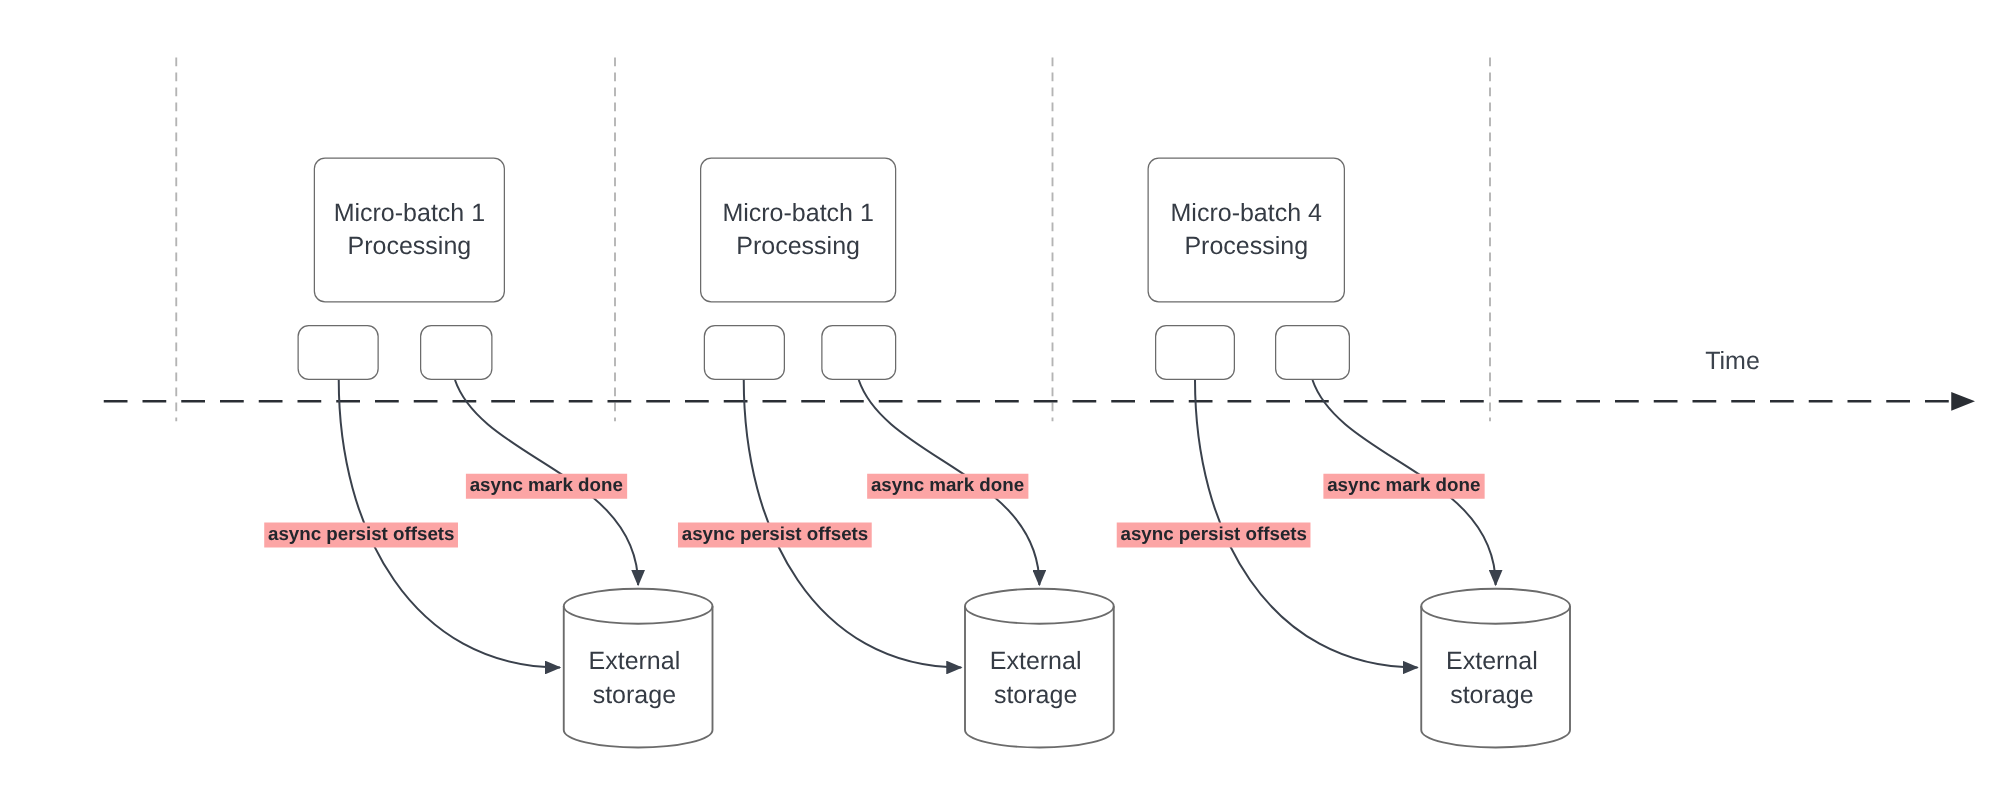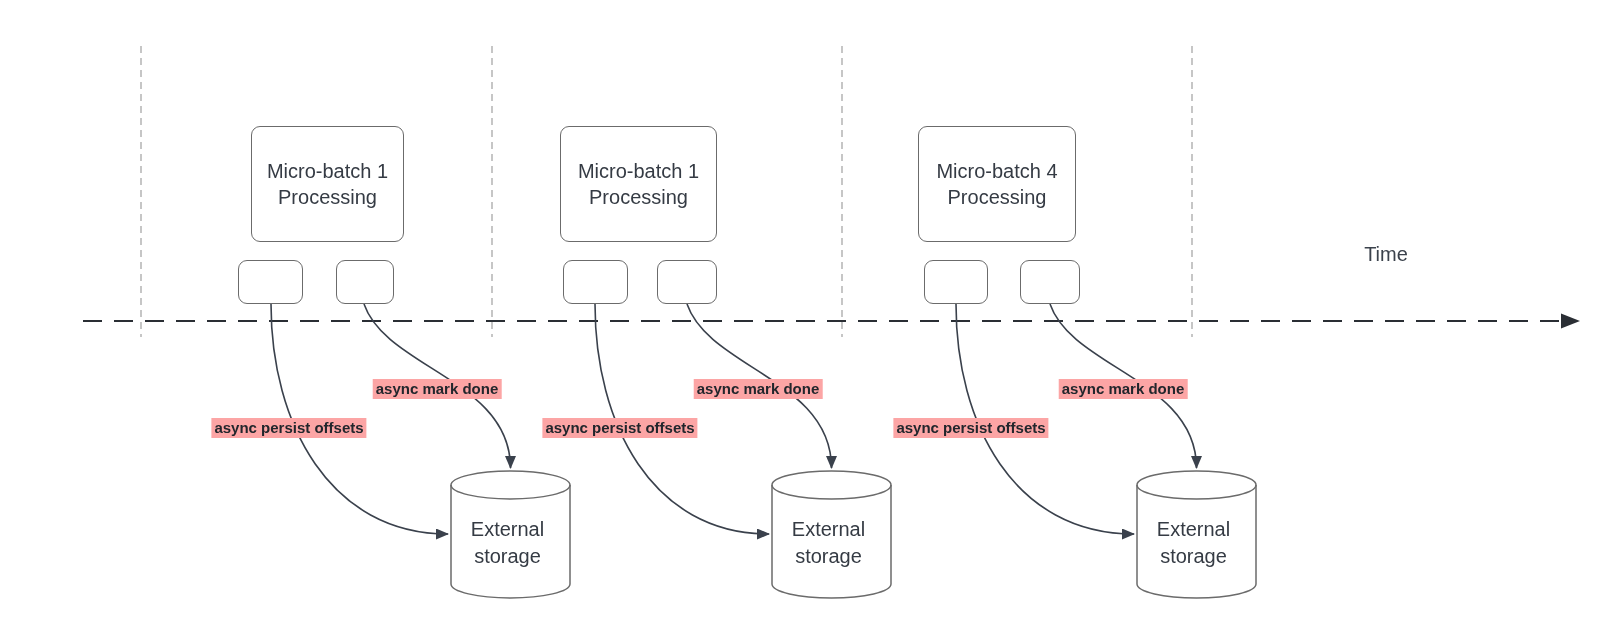--- a/index.html
+++ b/index.html
@@ -38,21 +38,21 @@
   }
   .storage-label {
     position:absolute;
     top:516px; width:113px;
     text-align:center;
     font-size:20px; line-height:27px; color:#353b44;
     white-space:pre-line;
   }
   .time-label {
     position:absolute;
-    left:1386px; top:243px;
+    left:1386px; top:278px;
     transform:translateX(-50%);
     font-size:20px; color:#3b424c;
   }
 </style>
 </head>
 <body>
 
 <div id="canvas">
 
   <svg id="connector-layer" width="1600" height="642" viewBox="0 0 1600 642">

